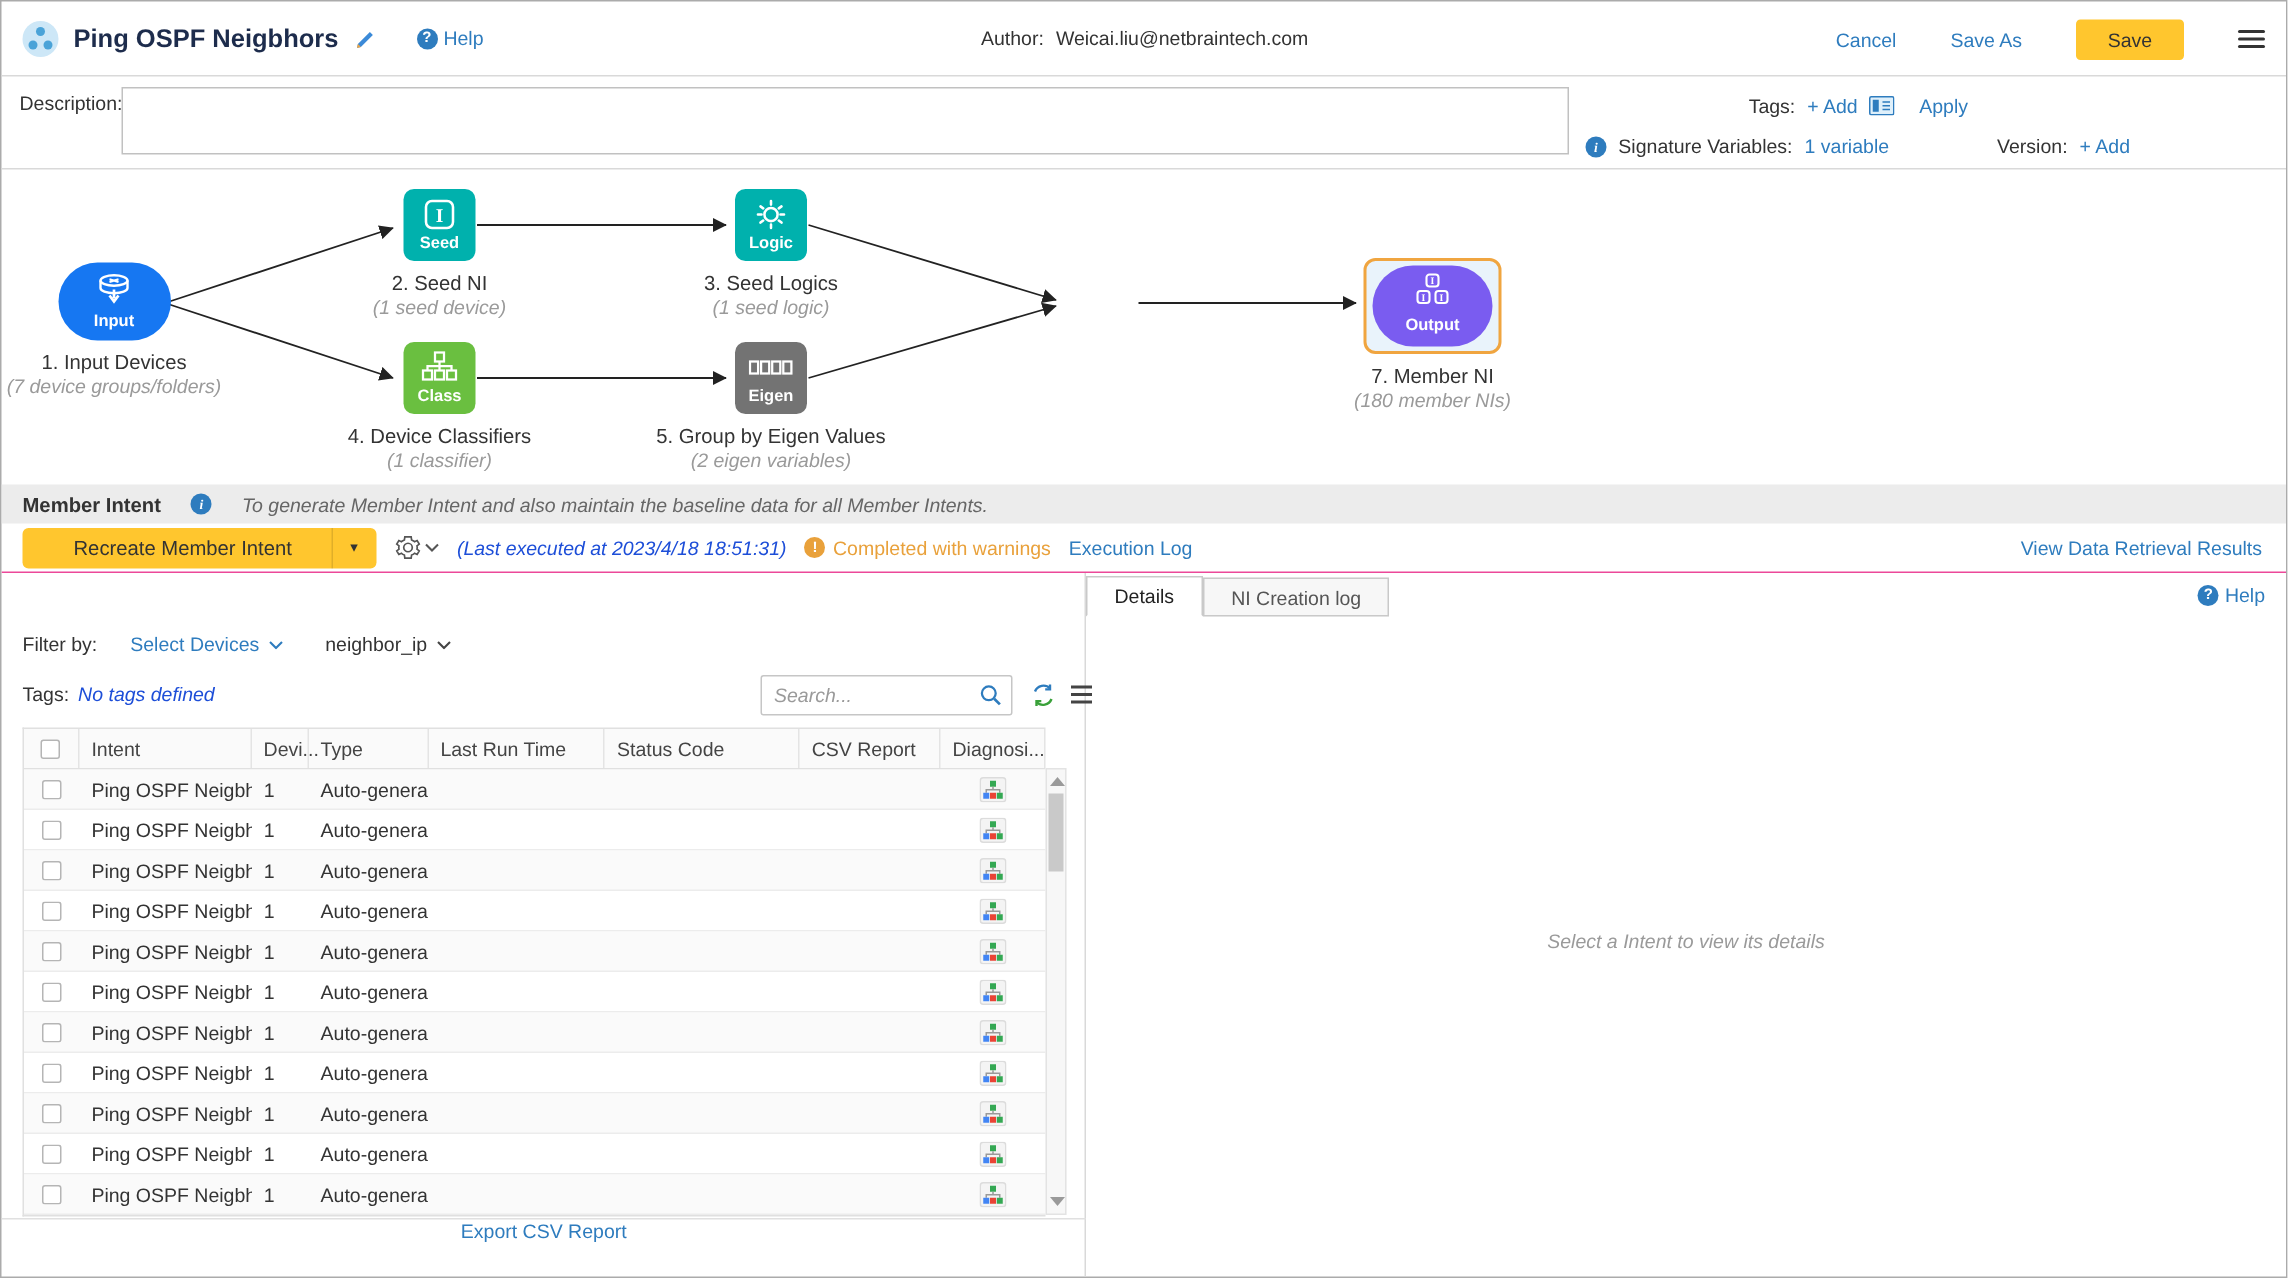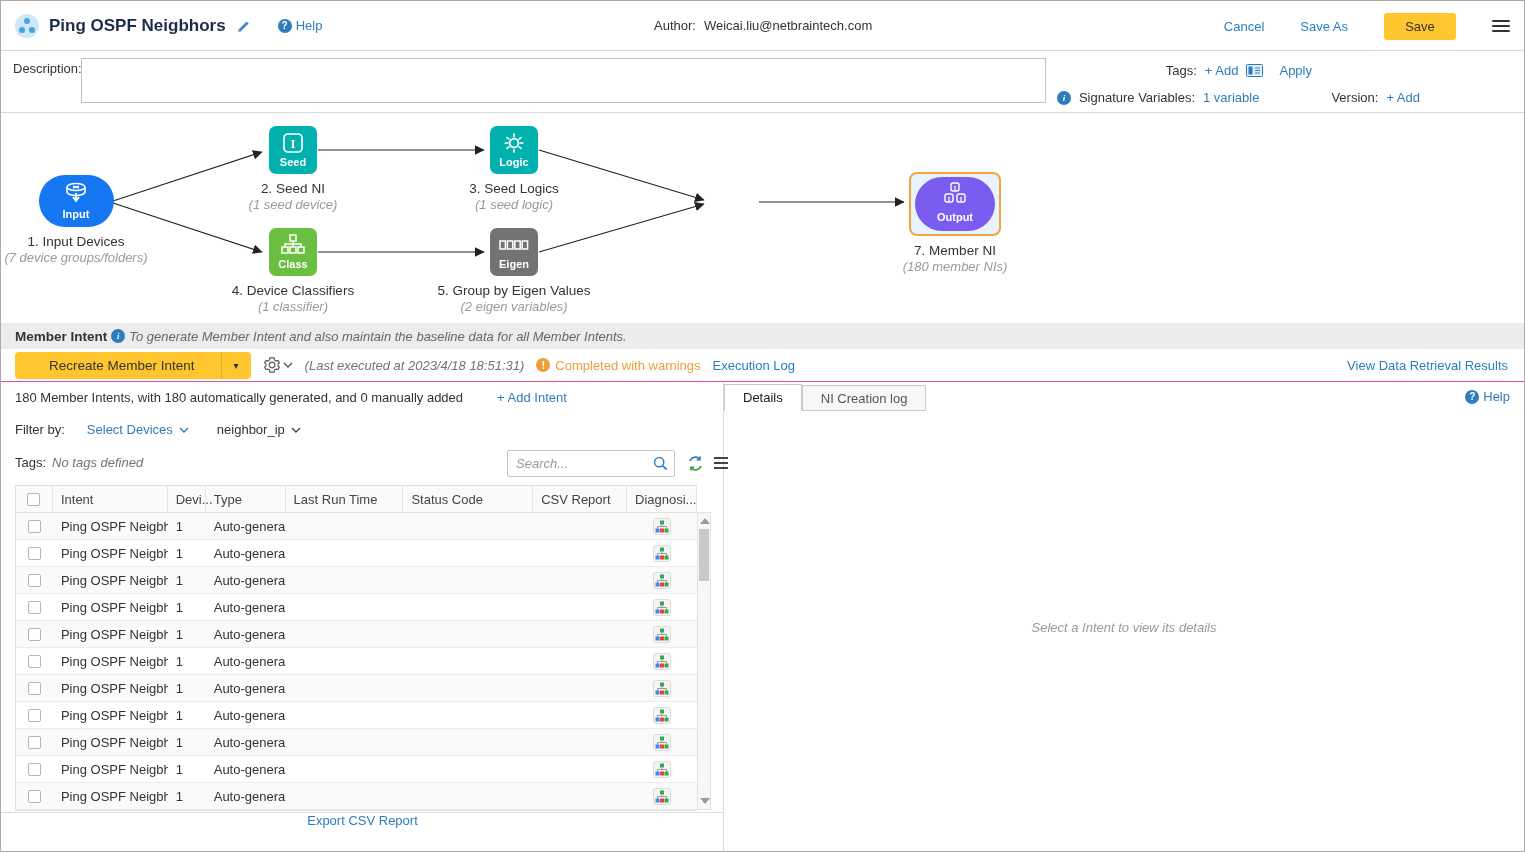--- a/index.html
+++ b/index.html
@@ -1,21 +1,21 @@
 <!DOCTYPE html>
 <html><head>
 <meta charset="utf-8">
 <style>
   * { margin:0; padding:0; box-sizing:border-box; }
   html,body { background:#e8e8e8; }
   body { font-family:"Liberation Sans","DejaVu Sans",sans-serif; font-size:13px; color:#333; }
   .page { position:relative; width:1525px; height:852px; background:#fff; border:1px solid #ababab; overflow:hidden; }
   .link { color:#2e7cbe; cursor:pointer; text-decoration:none; }
   .it { font-style:italic; }
-  .muted { color:#737373; }
+  .muted { color:#1d4ed8; }
 
   
   .tophdr { position:absolute; left:0; top:0; width:100%; height:50px; border-bottom:1px solid #d9d9d9; display:flex; align-items:center; }
   .logo { width:24px; height:24px; border-radius:50%; background:#cde7f7; position:relative; margin-left:14px; flex:none; }
   .logo i { position:absolute; width:6px; height:6px; border-radius:50%; background:#4aa3d8; }
   .logo i:nth-child(1){ left:9px; top:4px; }
   .logo i:nth-child(2){ left:4px; top:13px; }
   .logo i:nth-child(3){ left:14px; top:13px; }
   .apptitle { font-size:17px; font-weight:bold; color:#1d2c4c; margin-left:10px; }
   .pencil { margin-left:10px; cursor:pointer; }
@@ -43,21 +43,21 @@
   .fnode { position:absolute; width:190px; text-align:center; cursor:pointer; }
   .fnode .nicon { width:48px; height:48px; border-radius:7px; margin:0 auto; display:flex; flex-direction:column; align-items:center; justify-content:flex-start; padding-top:5px; }
   .fnode .badge { color:#fff; font-size:11px; font-weight:bold; margin-top:1px; }
   .fnode .ntitle { font-size:13.5px; color:#333; margin-top:7px; }
   .fnode .nsub { font-size:13px; color:#9a9a9a; font-style:italic; margin-top:1px; }
   .pill { border-radius:26px !important; width:75px !important; height:52px !important; padding-top:6px !important; }
   .sel-frame { width:92px; height:64px; margin:0 auto; border:2px solid #f0a540; background:#e9f3fb; border-radius:8px; display:flex; align-items:center; justify-content:center; }
   .pill-out { width:80px; height:54px; border-radius:27px; background:#7a5cf0; display:flex; flex-direction:column; align-items:center; padding-top:5px; }
 
   
-  .mbar { position:absolute; left:0; top:322px; width:100%; height:26px; background:#ececec; display:flex; align-items:center; gap:4px; padding-left:14px; }
+  .mbar { position:absolute; left:0; top:322px; width:100%; height:26px; background:#ececec; display:flex; align-items:center; gap:20px; padding-left:14px; }
   .mbar .mtitle { font-weight:bold; font-size:13.5px; }
   .mbar .mnote { font-style:italic; color:#666; }
 
   
   .tbar { position:absolute; left:0; top:348px; width:100%; height:33px; border-bottom:1px solid #ec4899; display:flex; align-items:center; padding:0 16px 0 14px; gap:12px; }
   .btn-recreate { background:#ffc62e; border:none; border-radius:4px; height:27px; display:inline-flex; align-items:center; color:#333; font-size:13.5px; cursor:pointer; font-family:inherit; padding:0; }
   .btn-recreate .lbl { padding:0 26px 0 34px; }
   .btn-recreate .caret { padding:0 12px; border-left:1px solid rgba(0,0,0,.12); font-size:10px; height:100%; display:flex; align-items:center; }
   .gearwrap { display:inline-flex; align-items:center; gap:2px; cursor:pointer; }
   .warnchip { display:inline-flex; align-items:center; gap:5px; color:#e9a13b; }
@@ -310,24 +310,20 @@
       <span>Completed with warnings</span>
     </span>
     <a class="link">Execution Log</a>
     <span class="spacer"></span>
     <a class="link">View Data Retrieval Results</a>
   </div>
 
   <div class="main">
 
     <div class="lpane">
-      <div class="sumline">
-        <span>180 Member Intents, with 180 automatically generated, and 0 manually added</span>
-        <a class="link">+ Add Intent</a>
-      </div>
       <div class="filterline">
         <span>Filter by:</span>
         <span class="dd link" style="margin-left:8px">
           <span>Select Devices</span>
           <svg class="ic" width="10" height="6" viewBox="0 0 10 6">
               <polyline points="1,1 5,5 9,1" fill="none" stroke="#2e7cbe" stroke-width="1.4"></polyline>
             </svg>
         </span>
         <span class="dd" style="margin-left:14px">
           <span>neighbor_ip</span>

